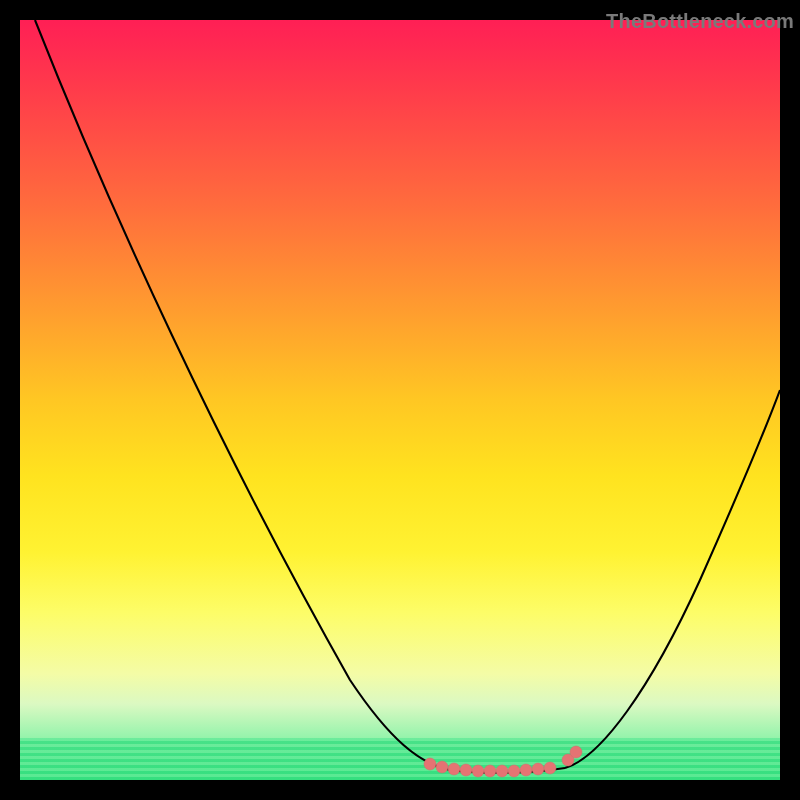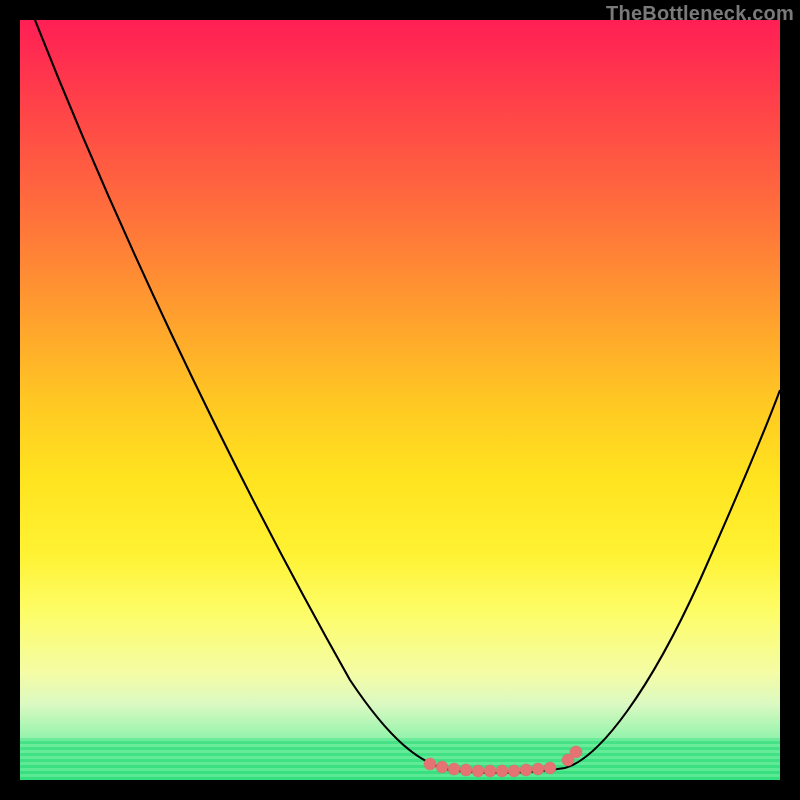--- a/index.html
+++ b/index.html
@@ -56,21 +56,21 @@
   }
   svg.curves {
     position: absolute;
     left: 0;
     top: 0;
     width: 760px;
     height: 760px;
   }
   .watermark {
     position: absolute;
-    top: 2px;
+    top: 10px;
     right: 6px;
     font-size: 20px;
     font-weight: 600;
     color: #7a7a7a;
     letter-spacing: 0.2px;
   }
 </style>
 </head>
 <body>
 

